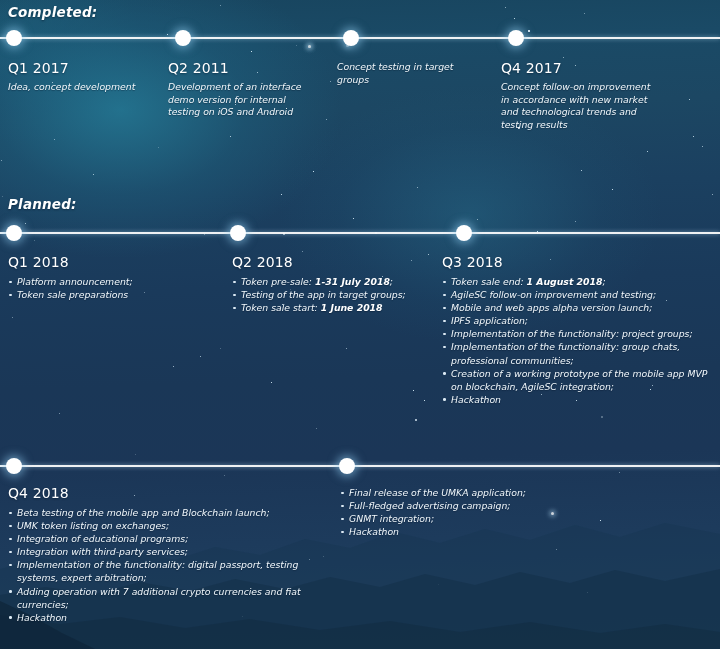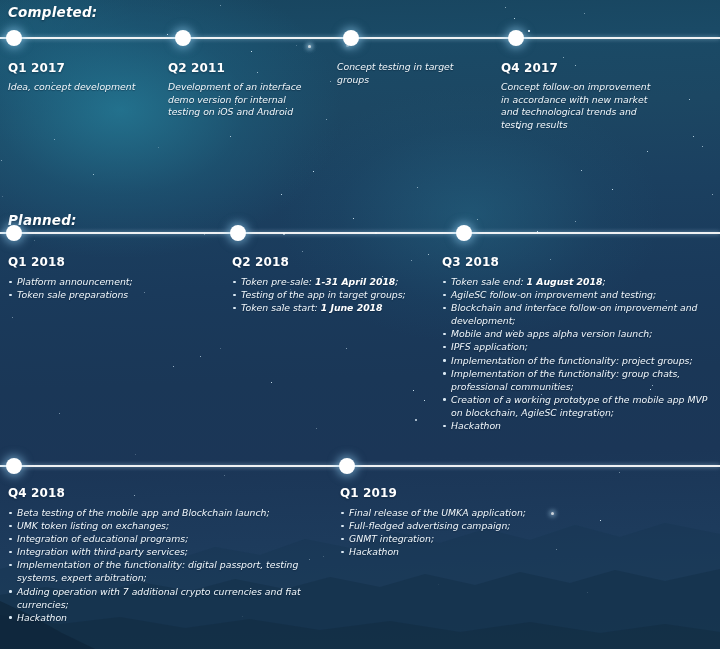--- a/index.html
+++ b/index.html
@@ -76,21 +76,21 @@
     position: absolute;
     left: 8px;
     font-size: 13.5px;
     font-weight: bold;
     font-style: italic;
     letter-spacing: 0.2px;
     color: #ffffff;
     text-shadow: 0 1px 2px rgba(0,20,40,0.5);
   }
   .section-label.completed { top: 4px; }
-  .section-label.planned   { top: 196px; margin-top: 16px; }
+  .section-label.planned   { top: 196px; }
 
   
   .rail {
     position: absolute;
     left: 0;
     width: 720px;
     height: 20px;
   }
   .rail .line {
     position: absolute;
@@ -111,22 +111,22 @@
     background: #ffffff;
     box-shadow: 0 0 9px 3px rgba(150,210,245,0.5);
   }
 
   
   .col {
     position: absolute;
     color: #ffffff;
   }
   .col h3 {
-    font-size: 12px;
-    font-weight: bold;
+    font-size: 14px;
+    font-weight: normal;
     font-style: normal;
     line-height: 15px;
     margin-bottom: 5px;
     letter-spacing: 0.1px;
     text-shadow: 0 1px 2px rgba(0,20,40,0.45);
   }
   .col p.desc {
     font-size: 9.3px;
     font-style: italic;
     line-height: 12.6px;
@@ -392,32 +392,31 @@
     <h3>Q1 2018</h3>
     <ul>
         <li>Platform announcement;</li>
         <li>Token sale preparations</li>
       </ul>
   </div>
 
   <div class="col" style="left:232px; top:255px; width:205px">
     <h3>Q2 2018</h3>
     <ul>
-        <li>Token pre-sale: <b>1-31 April 2018</b>;</li>
+        <li>Token pre-sale: <b>1-31 July 2018</b>;</li>
         <li>Testing of the app in target groups;</li>
         <li>Token sale start: <b>1 June 2018</b></li>
       </ul>
   </div>
 
   <div class="col" style="left:442px; top:255px; width:272px">
     <h3>Q3 2018</h3>
     <ul>
         <li>Token sale end: <b>1 August 2018</b>;</li>
         <li>AgileSC follow-on improvement and testing;</li>
-        <li>Blockchain and interface follow-on improvement and development;</li>
         <li>Mobile and web apps alpha version launch;</li>
         <li>IPFS application;</li>
         <li>Implementation of the functionality: project groups;</li>
         <li>Implementation of the functionality: group chats, professional communities;</li>
         <li>Creation of a working prototype of the mobile app MVP on blockchain, AgileSC integration;</li>
         <li>Hackathon</li>
       </ul>
   </div>
 
   <div class="rail" style="top:456px">
@@ -433,21 +432,20 @@
         <li>UMK token listing on exchanges;</li>
         <li>Integration of educational programs;</li>
         <li>Integration with third-party services;</li>
         <li>Implementation of the functionality: digital passport, testing systems, expert arbitration;</li>
         <li>Adding operation with 7 additional crypto currencies and fiat currencies;</li>
         <li>Hackathon</li>
       </ul>
   </div>
 
   <div class="col" style="left:340px; top:486px; width:300px">
-    <h3>Q1 2019</h3>
     <ul>
         <li>Final release of the UMKA application;</li>
         <li>Full-fledged advertising campaign;</li>
         <li>GNMT integration;</li>
         <li>Hackathon</li>
       </ul>
   </div>
 
 </div>
 

